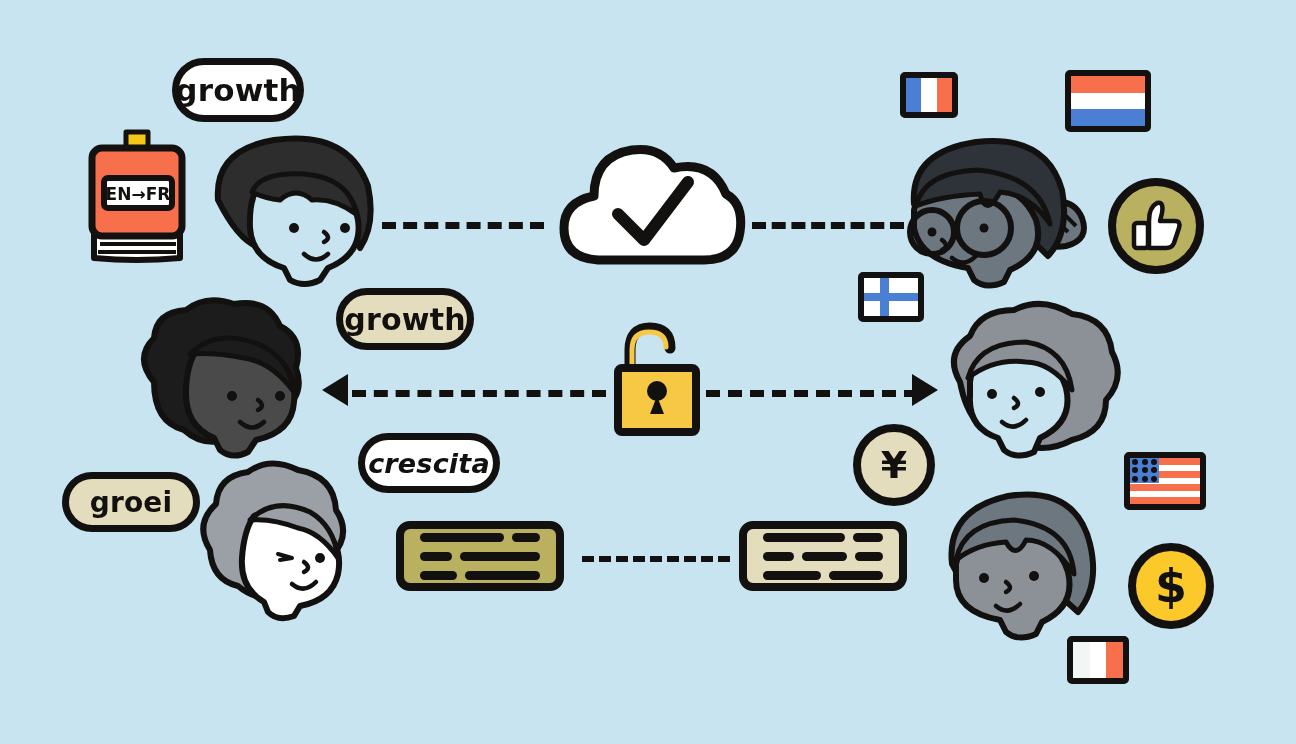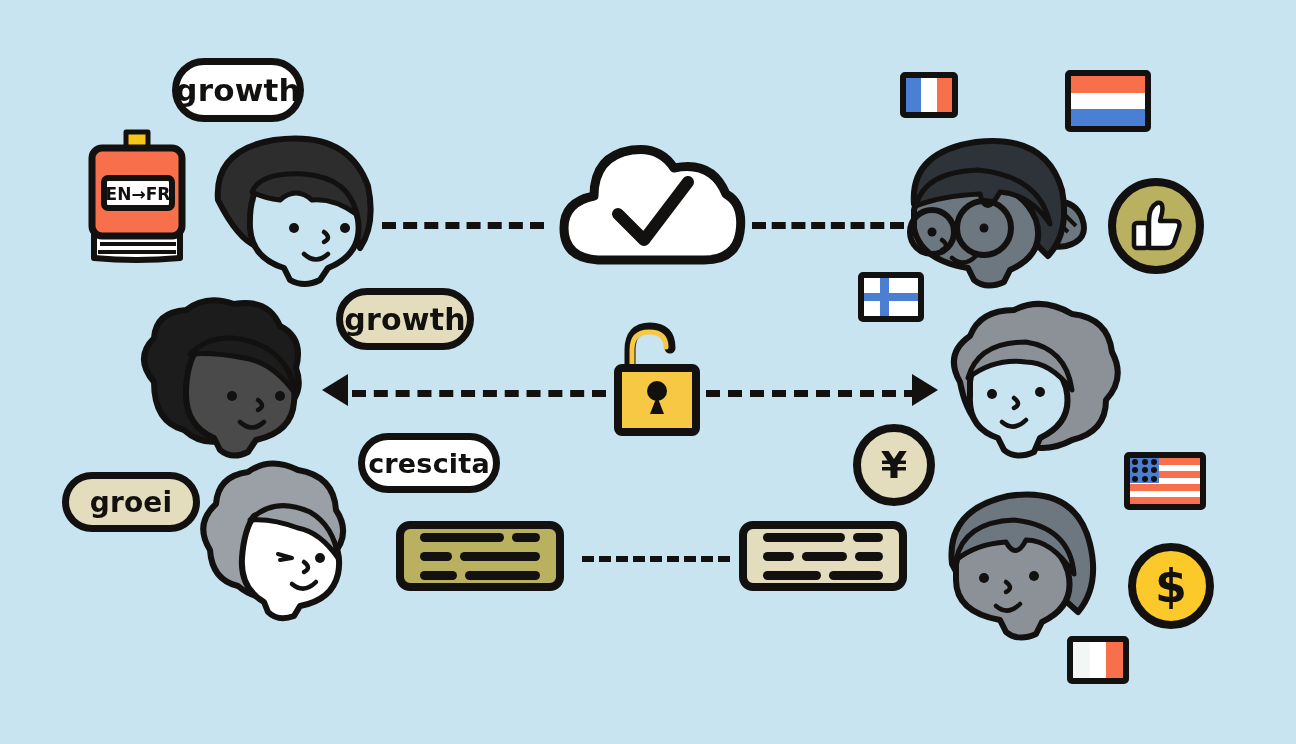--- a/index.html
+++ b/index.html
@@ -105,21 +105,21 @@
 <div id="stage">
 
   <div class="pill white" style="left:172px;top:58px;width:132px;height:64px;font-size:31px;">
     <span>growth</span>
   </div>
 
   <div class="pill beige" style="left:336px;top:288px;width:138px;height:62px;font-size:30px;">
     <span>growth</span>
   </div>
 
-  <div class="pill white" style="left:358px;top:433px;width:142px;height:60px;font-size:27px;">
+  <div class="pill white" style="left:358px;top:433px;width:142px;height:60px;font-size:27px;font-style:italic;">
     <span>crescita</span>
   </div>
 
   <div class="pill beige" style="left:62px;top:472px;width:138px;height:60px;font-size:28px;">
     <span>groei</span>
   </div>
 
 
   <div class="abs" style="left:76px;top:126px;width:122px;height:140px;">
     <svg width="122" height="140" viewBox="0 0 122 140">

